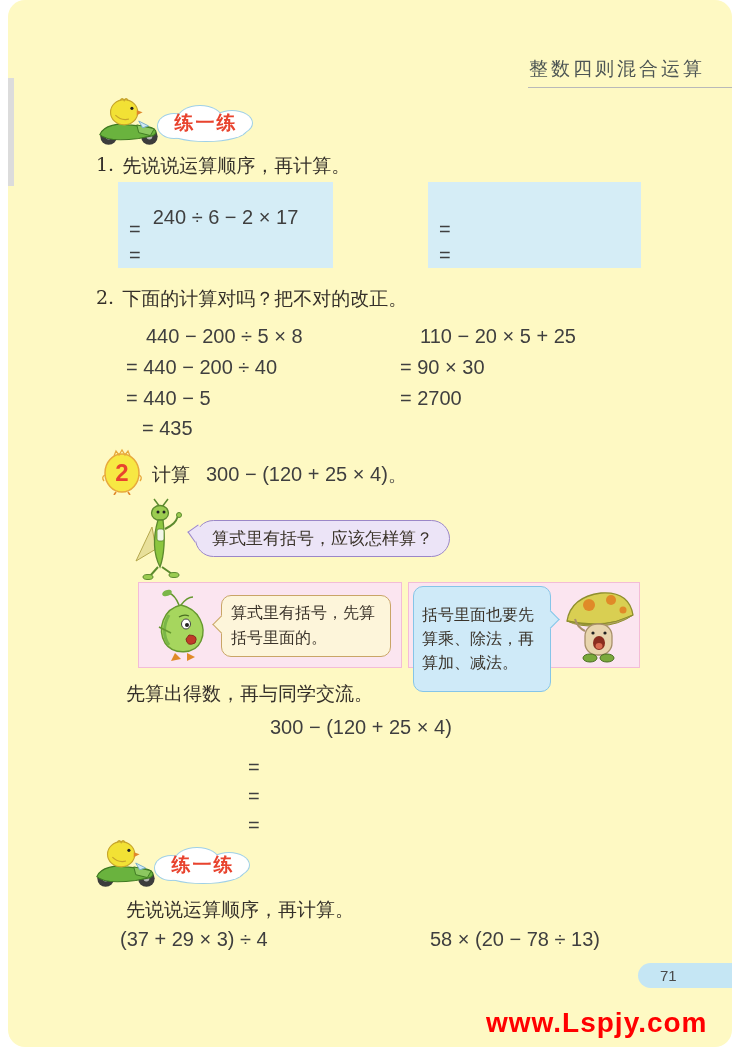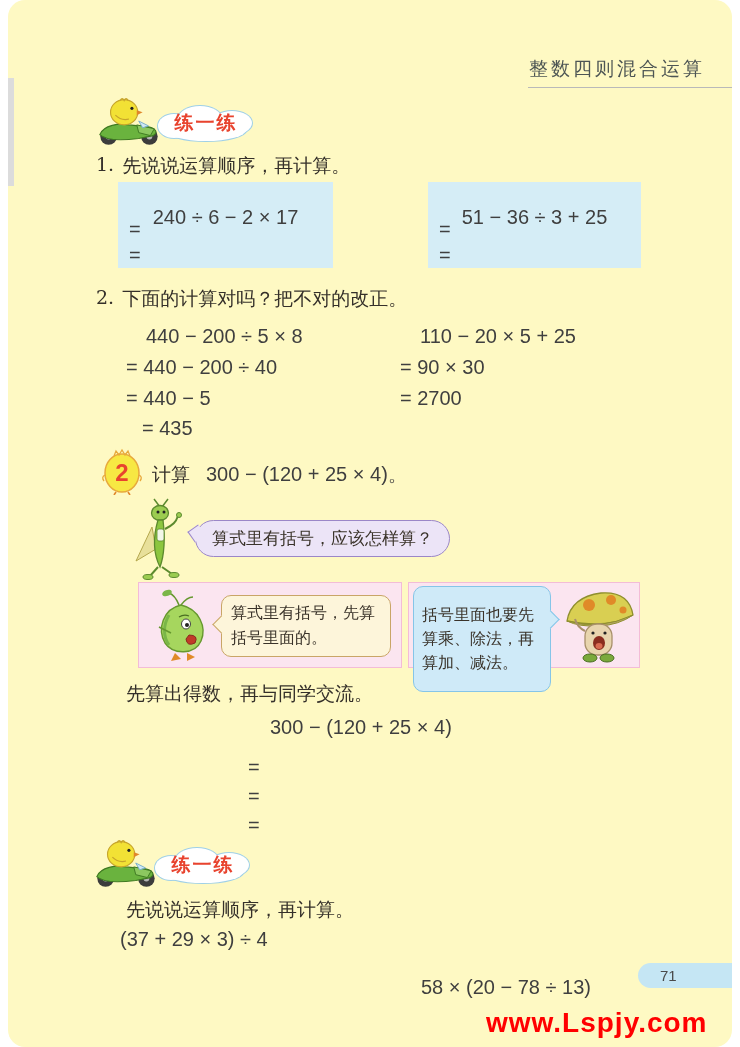--- a/index.html
+++ b/index.html
@@ -144,21 +144,20 @@
     <span>1.</span>
     <span>先说说运算顺序，再计算。</span>
   </div>
 
   <div class="abs blue-box" style="left:110px;top:182px;width:215px;height:86px;">
     <div class="expr bx-expr">240 ÷ 6 − 2 × 17</div>
     <div class="expr bx-eq" style="top:36px;">=</div>
     <div class="expr bx-eq" style="top:62px;">=</div>
   </div>
   <div class="abs blue-box" style="left:420px;top:182px;width:213px;height:86px;">
-    <div class="expr bx-expr">51 − 36 ÷ 3 + 25</div>
     <div class="expr bx-eq" style="top:36px;">=</div>
     <div class="expr bx-eq" style="top:62px;">=</div>
   </div>
 
   <div class="abs cn" style="left:88px;top:286px;">
     <span>2.</span>
     <span>下面的计算对吗？把不对的改正。</span>
   </div>
 
   <div class="expr sol-line indent" style="left:118px;top:315px;">440 − 200 ÷ 5 × 8</div>
@@ -286,20 +285,20 @@
           <ellipse cx="46" cy="17" rx="22" ry="13"></ellipse>
         <ellipse cx="78" cy="21" rx="20" ry="12"></ellipse>
           <ellipse cx="52" cy="28" rx="40" ry="11"></ellipse>
       </g>
     </svg>
     <span class="cloud-label">练一练</span>
   </div>
 
   <div class="abs cn" style="left:118px;top:897px;">先说说运算顺序，再计算。</div>
   <div class="abs expr" style="left:112px;top:928px;">(37 + 29 × 3) ÷ 4</div>
-  <div class="abs expr" style="left:413px;top:928px;margin-top:48px;">58 × (20 − 78 ÷ 13)</div>
+  <div class="abs expr" style="left:422px;top:928px;">58 × (20 − 78 ÷ 13)</div>
 
   <div class="abs page-pill">
     <span>71</span>
   </div>
   <div class="abs watermark">www.Lspjy.com</div>
 
 </div>
 
 </body></html>

